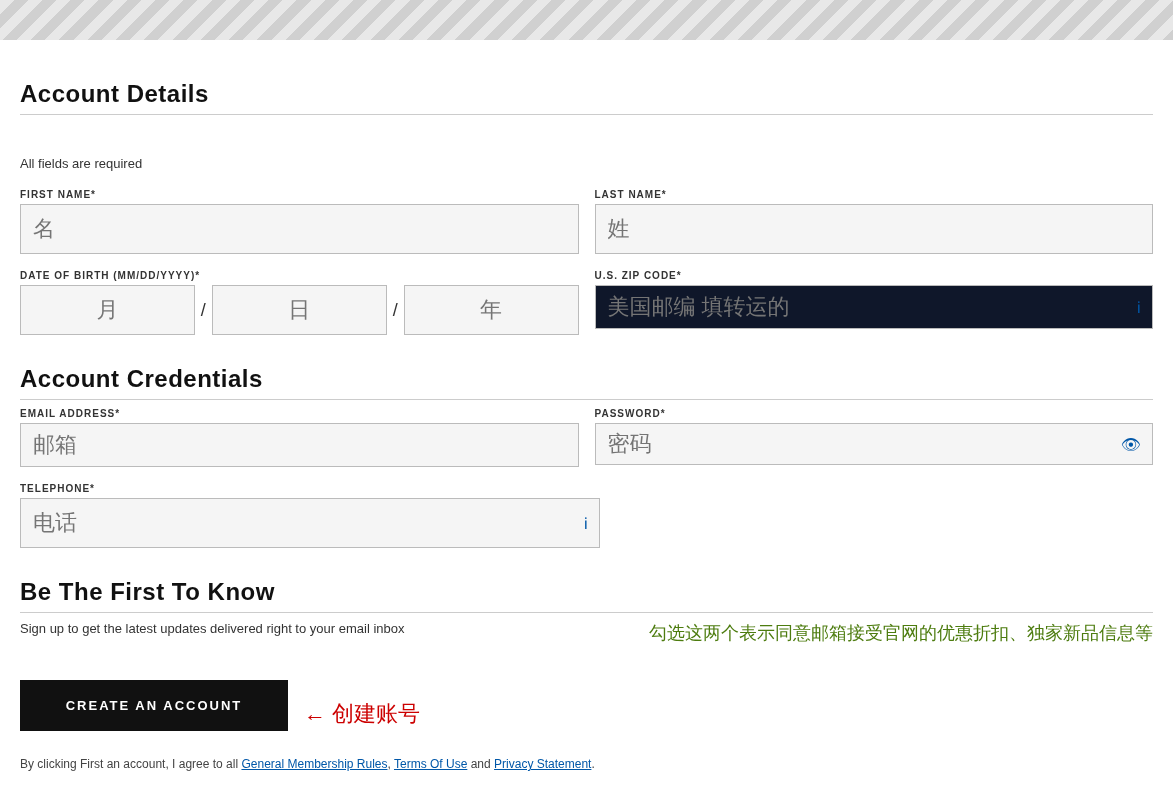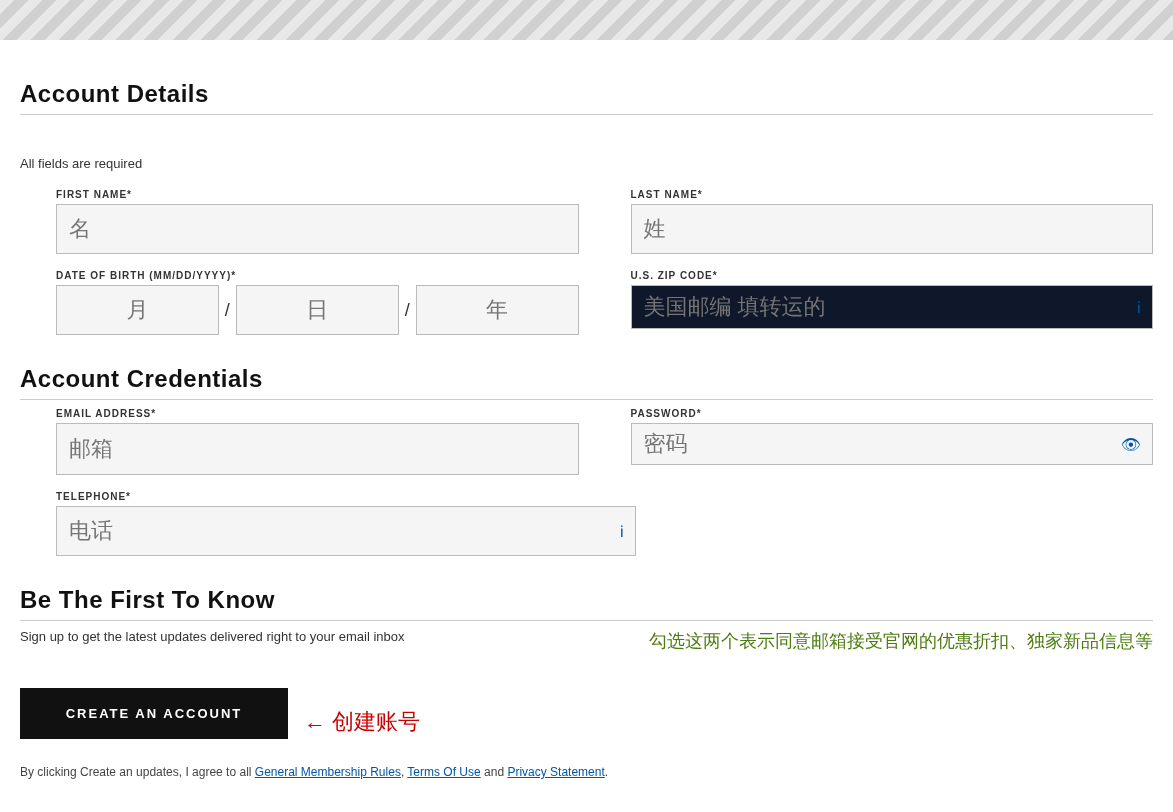--- a/index.html
+++ b/index.html
@@ -52,21 +52,20 @@
     .form-row {
       display: flex;
       gap: 16px;
       margin-bottom: 16px;
     }
 
     .form-group {
       display: flex;
       flex-direction: column;
       flex: 1;
-      margin-left: 36px;
     }
 
     .form-group label {
       font-size: 10px;
       font-weight: 700;
       color: #333;
       letter-spacing: 1px;
       margin-bottom: 4px;
       text-transform: uppercase;
     }
@@ -245,21 +244,21 @@
     </div>
   </div>
 
   <div style="margin-top: 30px;">
     <h2 class="section-title">Account Credentials</h2>
     <hr class="section-divider">
 
     <div class="form-row">
       <div class="form-group">
         <label>EMAIL ADDRESS*</label>
-        <input type="email" style="color: rgb(204, 0, 0); font-size: 22px; background: rgb(245, 245, 245); border: 1px solid rgb(187, 187, 187); padding: 10px 12px; height: 52px;" placeholder="邮箱">
+        <input type="email" style="color: rgb(204, 0, 0); font-size: 22px; background: rgb(245, 245, 245); border: 1px solid rgb(187, 187, 187); padding: 10px 12px; height: 44px;" placeholder="邮箱">
       </div>
       <div class="form-group">
         <label>PASSWORD*</label>
         <div class="input-with-icon">
           <input type="password" style="color: rgb(204, 0, 0); font-size: 22px; background: rgb(245, 245, 245); border: 1px solid rgb(187, 187, 187); padding: 10px 40px 10px 12px; height: 42px; width: 100%;" placeholder="密码">
           <span class="input-icon">👁</span>
         </div>
       </div>
     </div>
 
@@ -286,21 +285,21 @@
       <div class="be-first-annotation">勾选这两个表示同意邮箱接受官网的优惠折扣、独家新品信息等</div>
     </div>
   </div>
 
   <div style="margin-top: 30px;">
     <div class="btn-row">
       <button class="create-btn">CREATE AN ACCOUNT</button>
       <span class="arrow-annotation">← 创建账号</span>
     </div>
     <p class="terms-text">
-      <span>By clicking Create an updates, I agree to all</span>
+      <span>By clicking First an account, I agree to all</span>
       <a href="#">General Membership Rules</a><span>,</span>
       <a href="#">Terms Of Use</a>
       <span>and</span>
       <a href="#">Privacy Statement</a><span>.</span>
     </p>
   </div>
 
 </div>
 
 </body></html>

